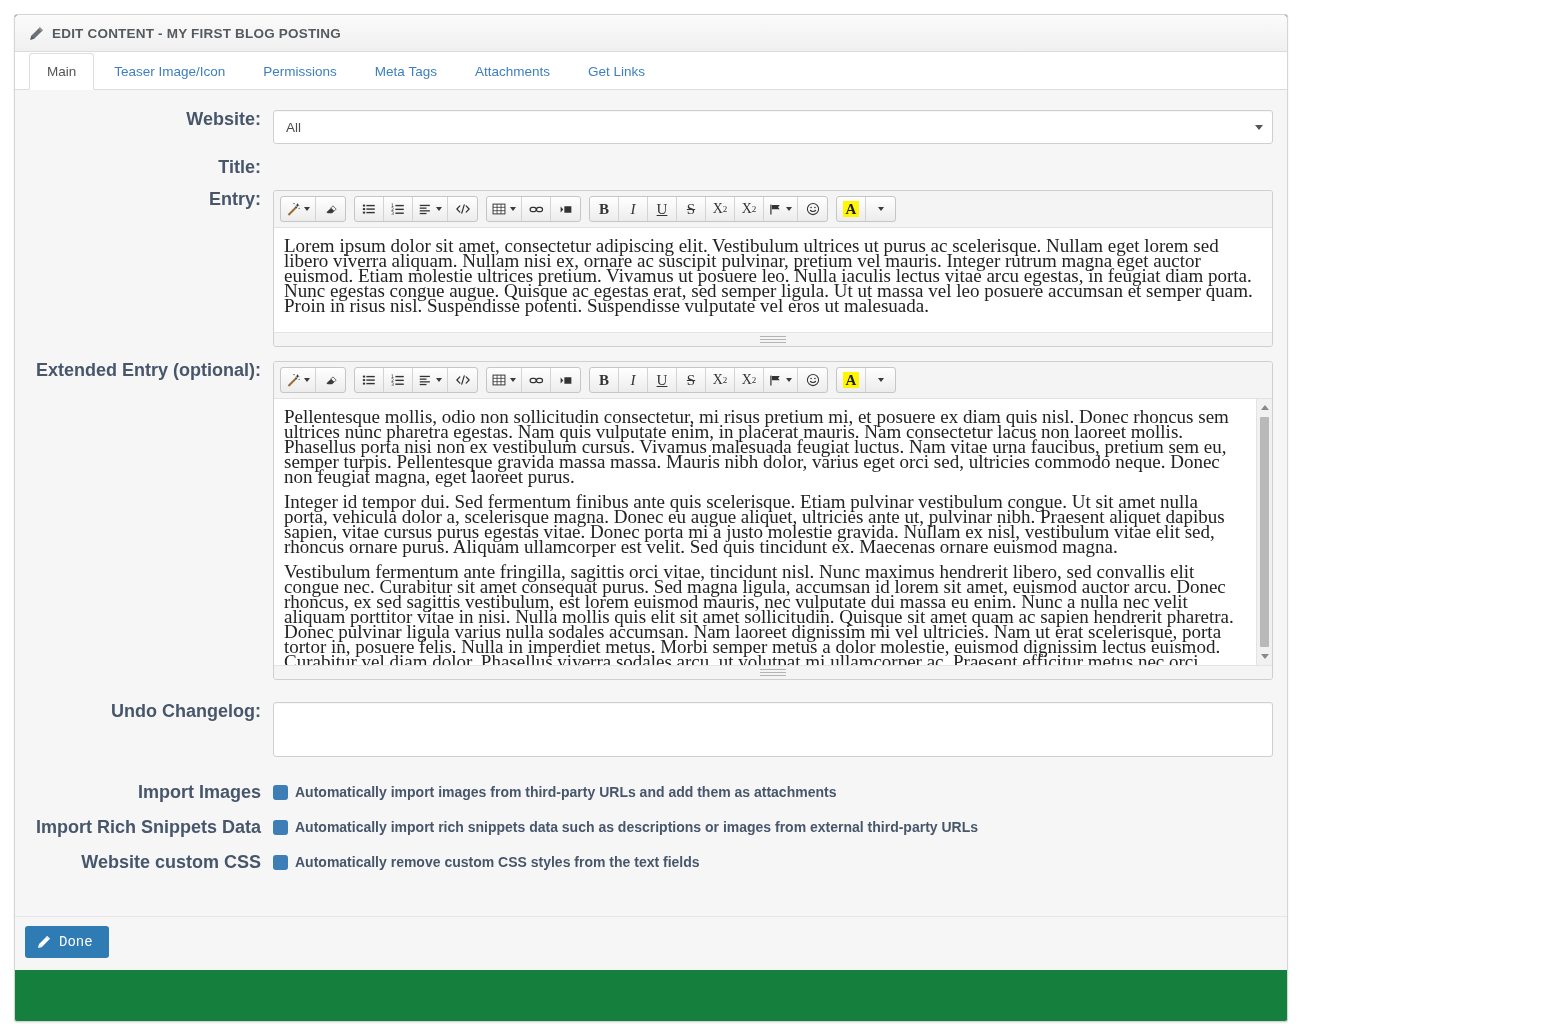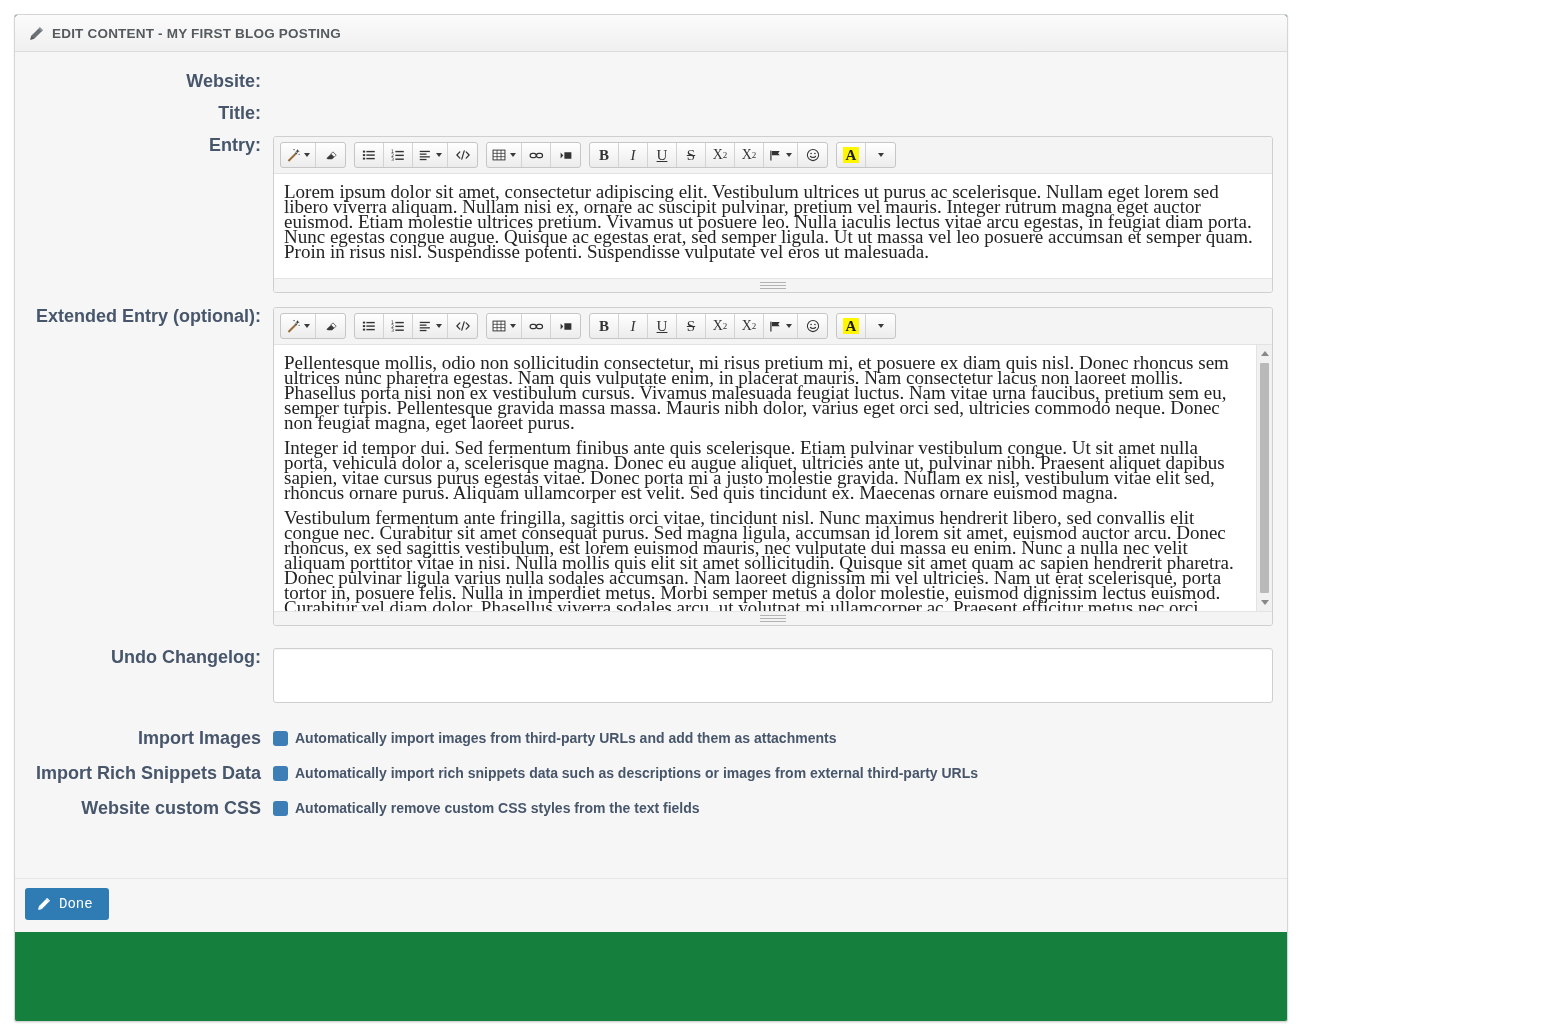--- a/index.html
+++ b/index.html
@@ -290,25 +290,39 @@
     <span class="pencil-ico">
       <svg viewBox="0 0 16 16" width="15" height="15">
         <path d="M11.6 1.2 14.8 4.4 5.6 13.6 1.4 14.6 2.4 10.4z" fill="#6b7075"></path>
         <path d="M11.6 1.2 14.8 4.4 13.4 5.8 10.2 2.6z" fill="#8e9499"></path>
         <path d="M2.4 10.4 5.6 13.6 1.4 14.6z" fill="#595e63"></path>
       </svg>
     </span>
     <span class="title">EDIT CONTENT - MY FIRST BLOG POSTING</span>
   </div>
 
+  <div class="tabbar">
+    <div class="tab active">Main</div>
+    <div class="tab">Teaser Image/Icon</div>
+    <div class="tab">Permissions</div>
+    <div class="tab">Meta Tags</div>
+    <div class="tab">Attachments</div>
+    <div class="tab">Get Links</div>
+  </div>
 
   <div class="form-body">
 
     <div class="row">
       <div class="lbl">Website:</div>
+      <div class="fieldwrap">
+        <div class="sel">
+          <span>All</span>
+          <span class="caret"></span>
+        </div>
+      </div>
     </div>
 
     <div class="row">
       <div class="lbl">Title:</div>
     </div>
 
     <div class="row">
       <div class="lbl">Entry:</div>
       <div class="fieldwrap">
         <div class="editor">

